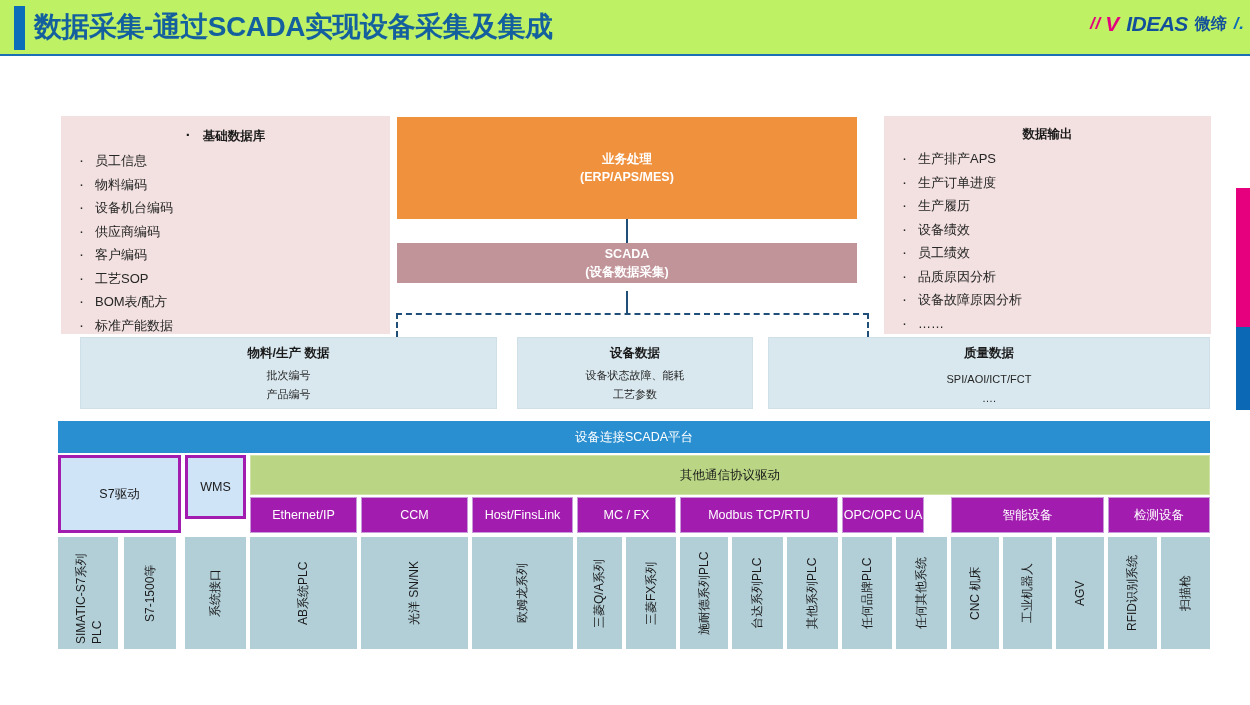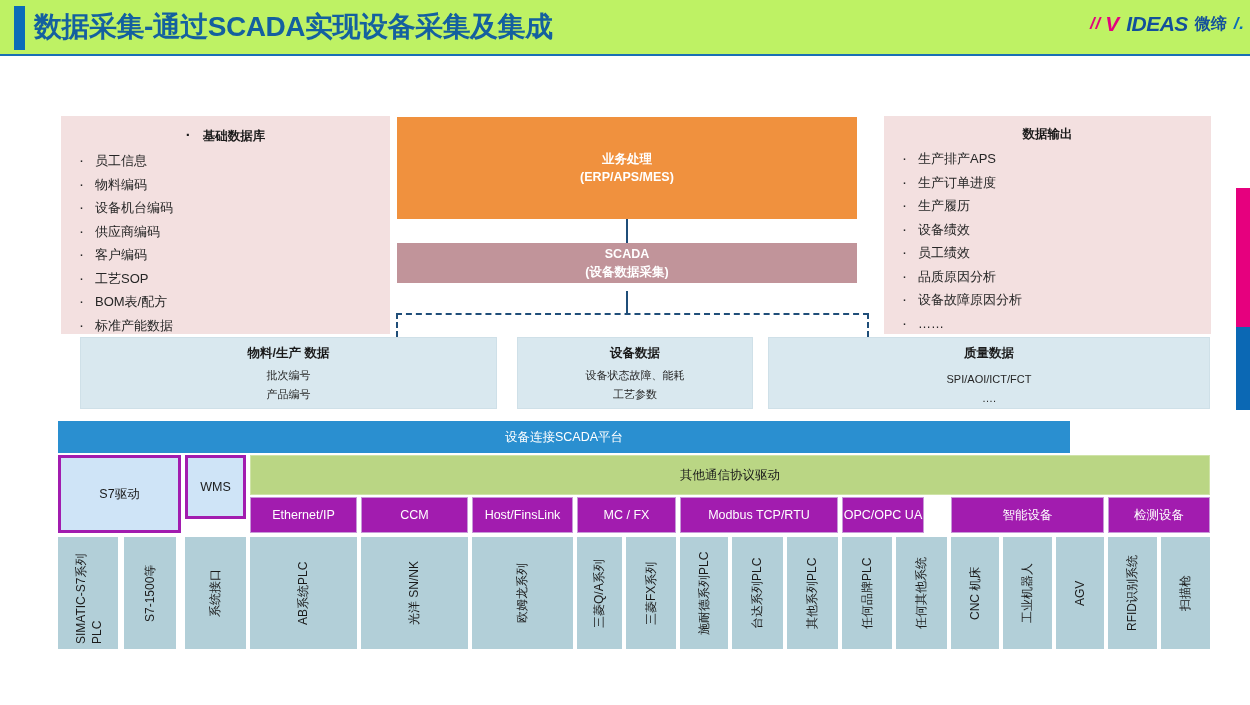--- a/index.html
+++ b/index.html
@@ -183,21 +183,21 @@
     <div class="bl">设备状态故障、能耗</div>
     <div class="bl">工艺参数</div>
   </div>
 
   <div class="box blue-data-box" style="left:768px; top:337px; width:442px; height:72px;">
     <div class="bt">质量数据</div>
     <div class="bl" style="margin-top:4px;">SPI/AOI/ICT/FCT</div>
     <div class="bl">….</div>
   </div>
 
-  <div class="box platform-bar" style="left:58px; top:421px; width:1012px; height:32px;">
+  <div class="box platform-bar" style="left:58px; top:421px; width:1152px; height:32px;">
     <span>设备连接SCADA平台</span>
   </div>
 
   <div class="box light-blue-cell" style="left:58px; top:455px; width:123px; height:78px;">
     <span>S7驱动</span>
   </div>
   <div class="box light-blue-cell" style="left:185px; top:455px; width:61px; height:64px;">
     <span>WMS</span>
   </div>
   <div class="box green-bar" style="left:250px; top:455px; width:960px; height:40px;">

